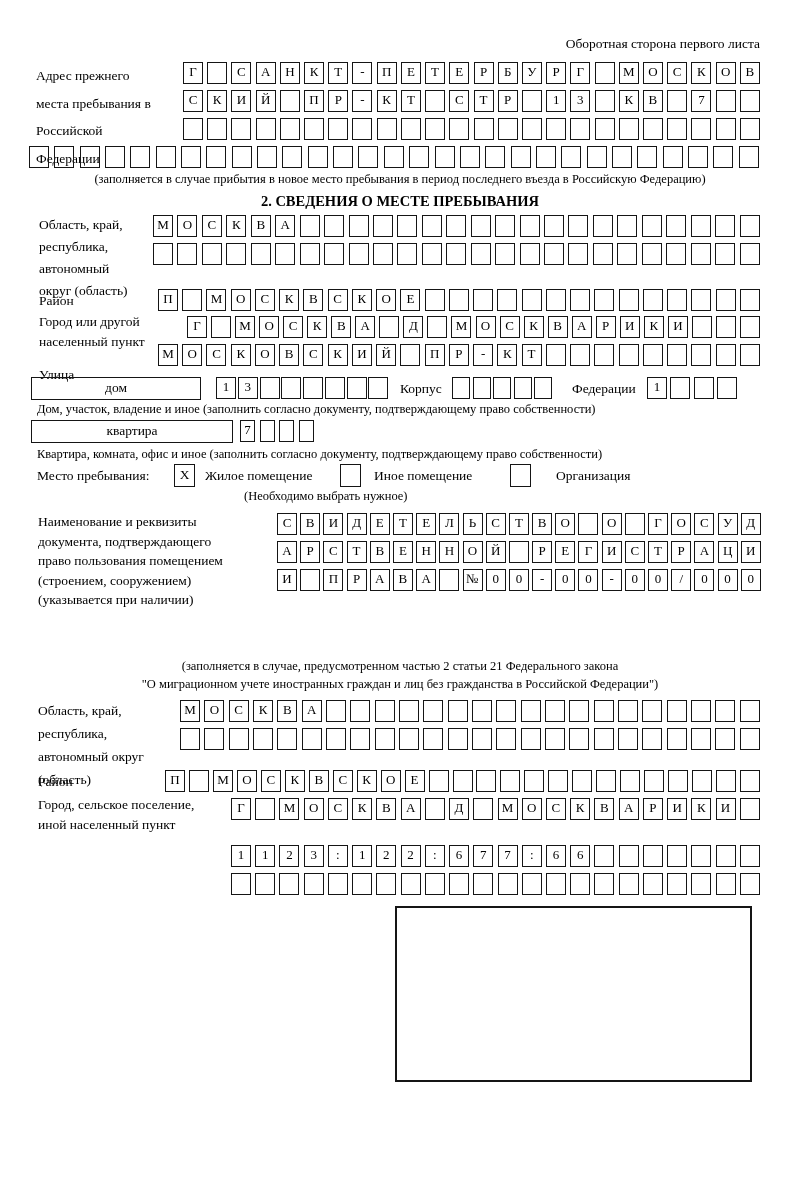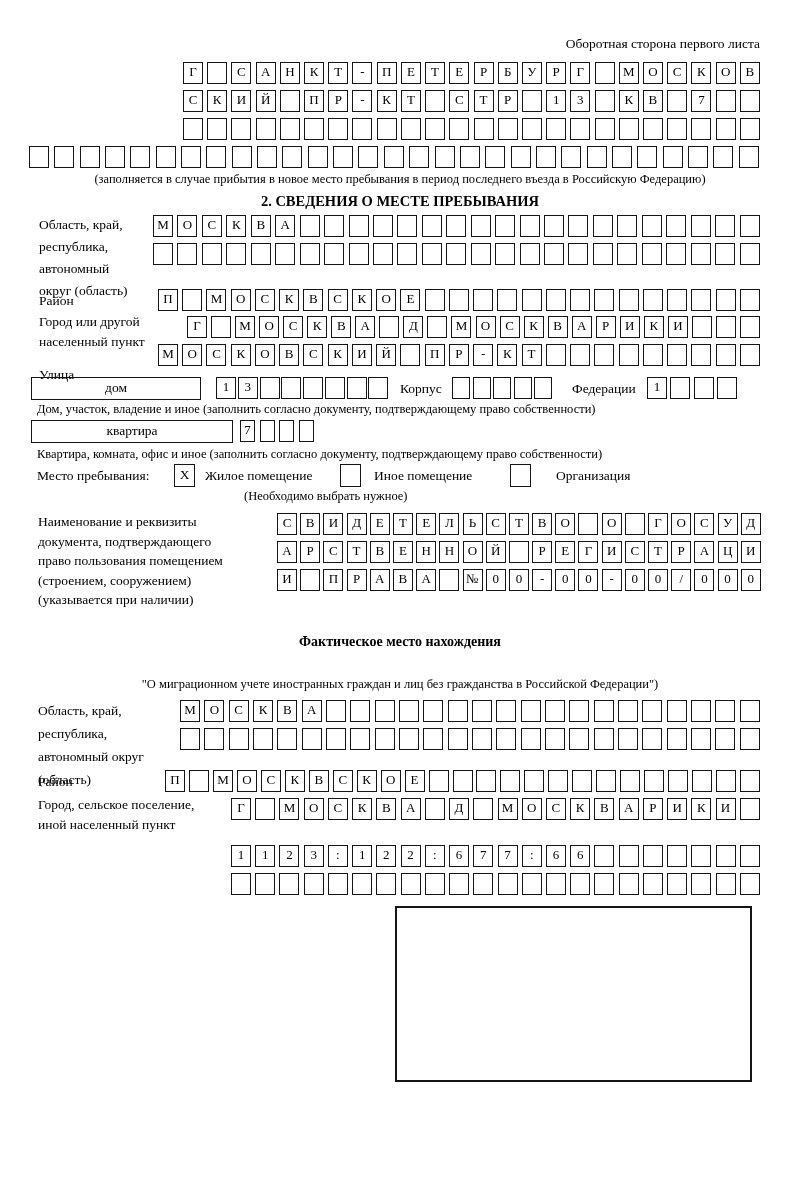--- a/index.html
+++ b/index.html
@@ -23,20 +23,21 @@
   .stampnote{position:absolute;left:408px;top:1088px;width:330px;text-align:center;
         font-size:12.5px;line-height:18.5px;}
 </style>
 </head>
 <body>
 
 <div class="page">
 
   <div class="top-note">Оборотная сторона первого листа</div>
 
+  <div class="label" style="left:36px;top:62px;width:125px;line-height:27.5px">Адрес прежнего места пребывания в Российской Федерации</div>
   <div class="cellrow" style="left: 183px; top: 62px; width: 581px;">
       <div class="cell" style="left: 0px; width: 20px;">Г</div>
       <div class="cell" style="left: 24.2083px; width: 20px;"></div>
       <div class="cell" style="left: 48.4167px; width: 20px;">С</div>
       <div class="cell" style="left: 72.625px; width: 20px;">А</div>
       <div class="cell" style="left: 96.8333px; width: 20px;">Н</div>
       <div class="cell" style="left: 121.042px; width: 20px;">К</div>
       <div class="cell" style="left: 145.25px; width: 20px;">Т</div>
       <div class="cell" style="left: 169.458px; width: 20px;">-</div>
       <div class="cell" style="left: 193.667px; width: 20px;">П</div>
@@ -395,21 +396,21 @@
       <div class="cell" style="left: 301.476px; width: 20px;">0</div>
       <div class="cell" style="left: 324.667px; width: 20px;">-</div>
       <div class="cell" style="left: 347.857px; width: 20px;">0</div>
       <div class="cell" style="left: 371.048px; width: 20px;">0</div>
       <div class="cell" style="left: 394.238px; width: 20px;">/</div>
       <div class="cell" style="left: 417.429px; width: 20px;">0</div>
       <div class="cell" style="left: 440.619px; width: 20px;">0</div>
       <div class="cell" style="left: 463.81px; width: 20px;">0</div>
     </div>
 
-  <div class="header" style="top:634px;font-size:14px">Фактическое место нахождения</div>
+  <div class="note center" style="top:659px">(заполняется в случае, предусмотренном частью 2 статьи 21 Федерального закона</div>
   <div class="note center" style="top:677px">"О миграционном учете иностранных граждан и лиц без гражданства в Российской Федерации")</div>
 
   <div class="label" style="left:38px;top:699px;width:115px;line-height:23px">Область, край, республика, автономный округ (область)</div>
   <div class="cellrow" style="left: 180px; top: 700px; width: 584px;">
       <div class="cell" style="left: 0px; width: 20px;">М</div>
       <div class="cell" style="left: 24.3333px; width: 20px;">О</div>
       <div class="cell" style="left: 48.6667px; width: 20px;">С</div>
       <div class="cell" style="left: 73px; width: 20px;">К</div>
       <div class="cell" style="left: 97.3333px; width: 20px;">В</div>
       <div class="cell" style="left: 121.667px; width: 20px;">А</div>

